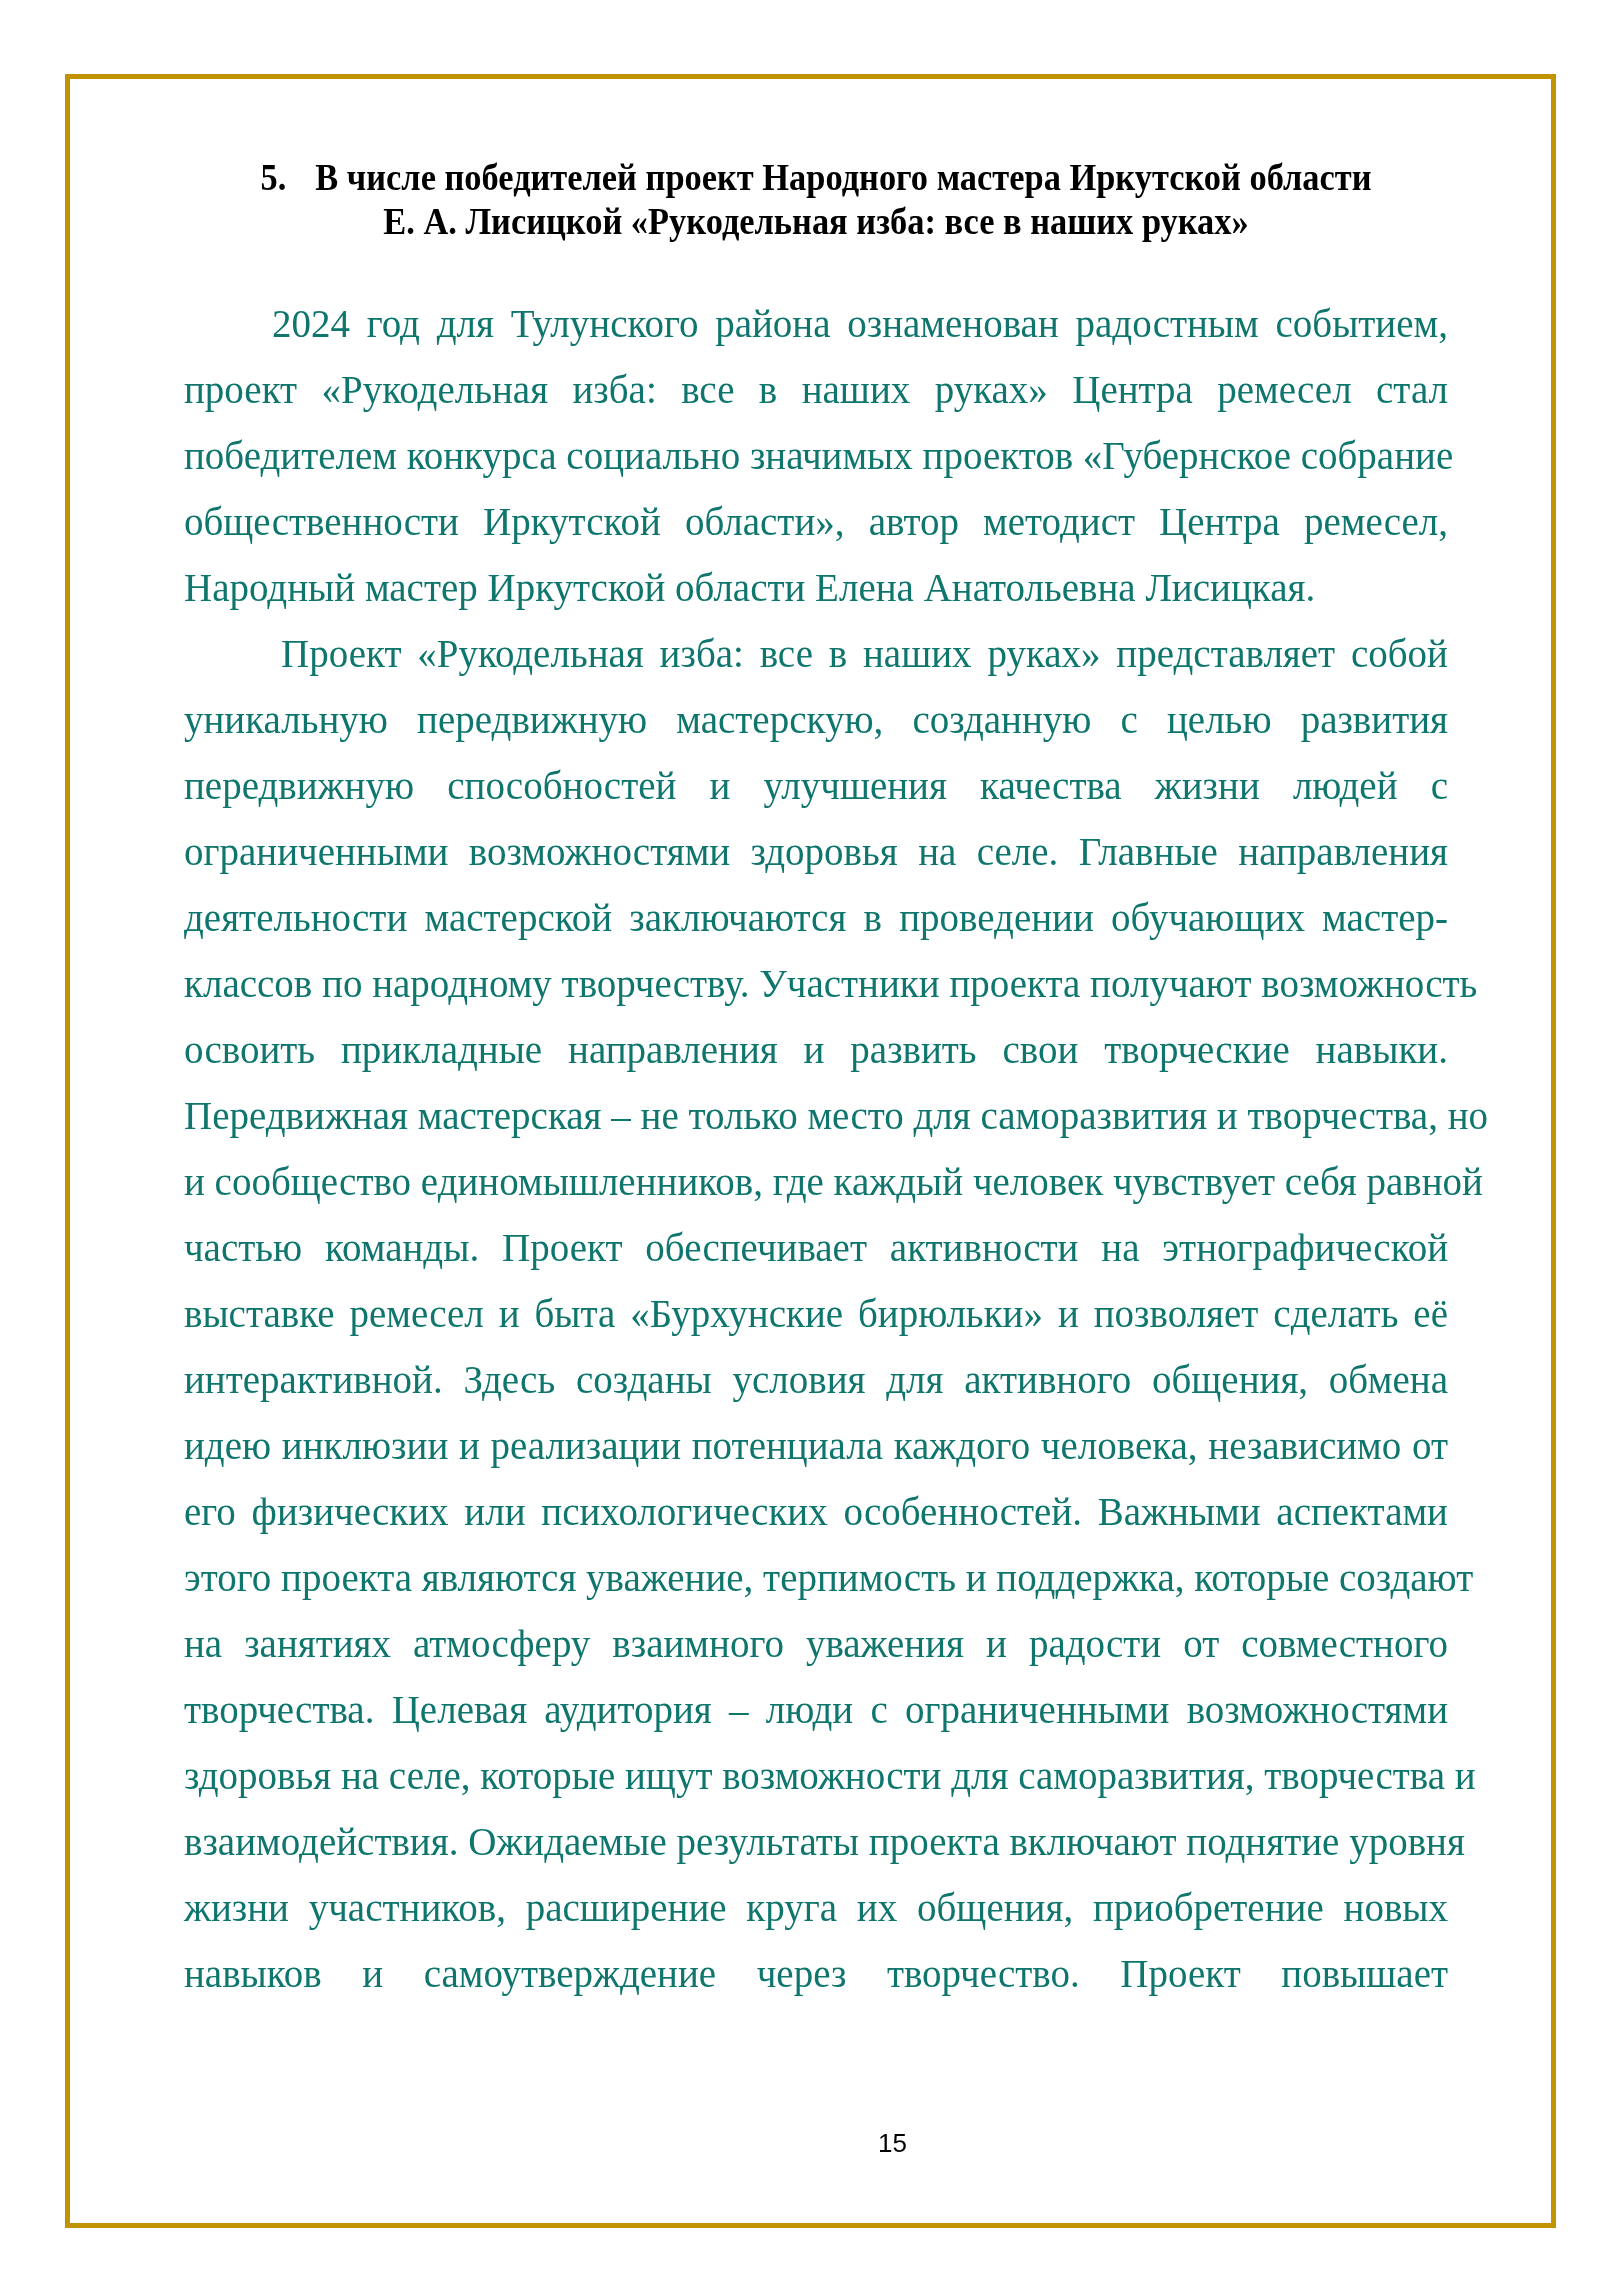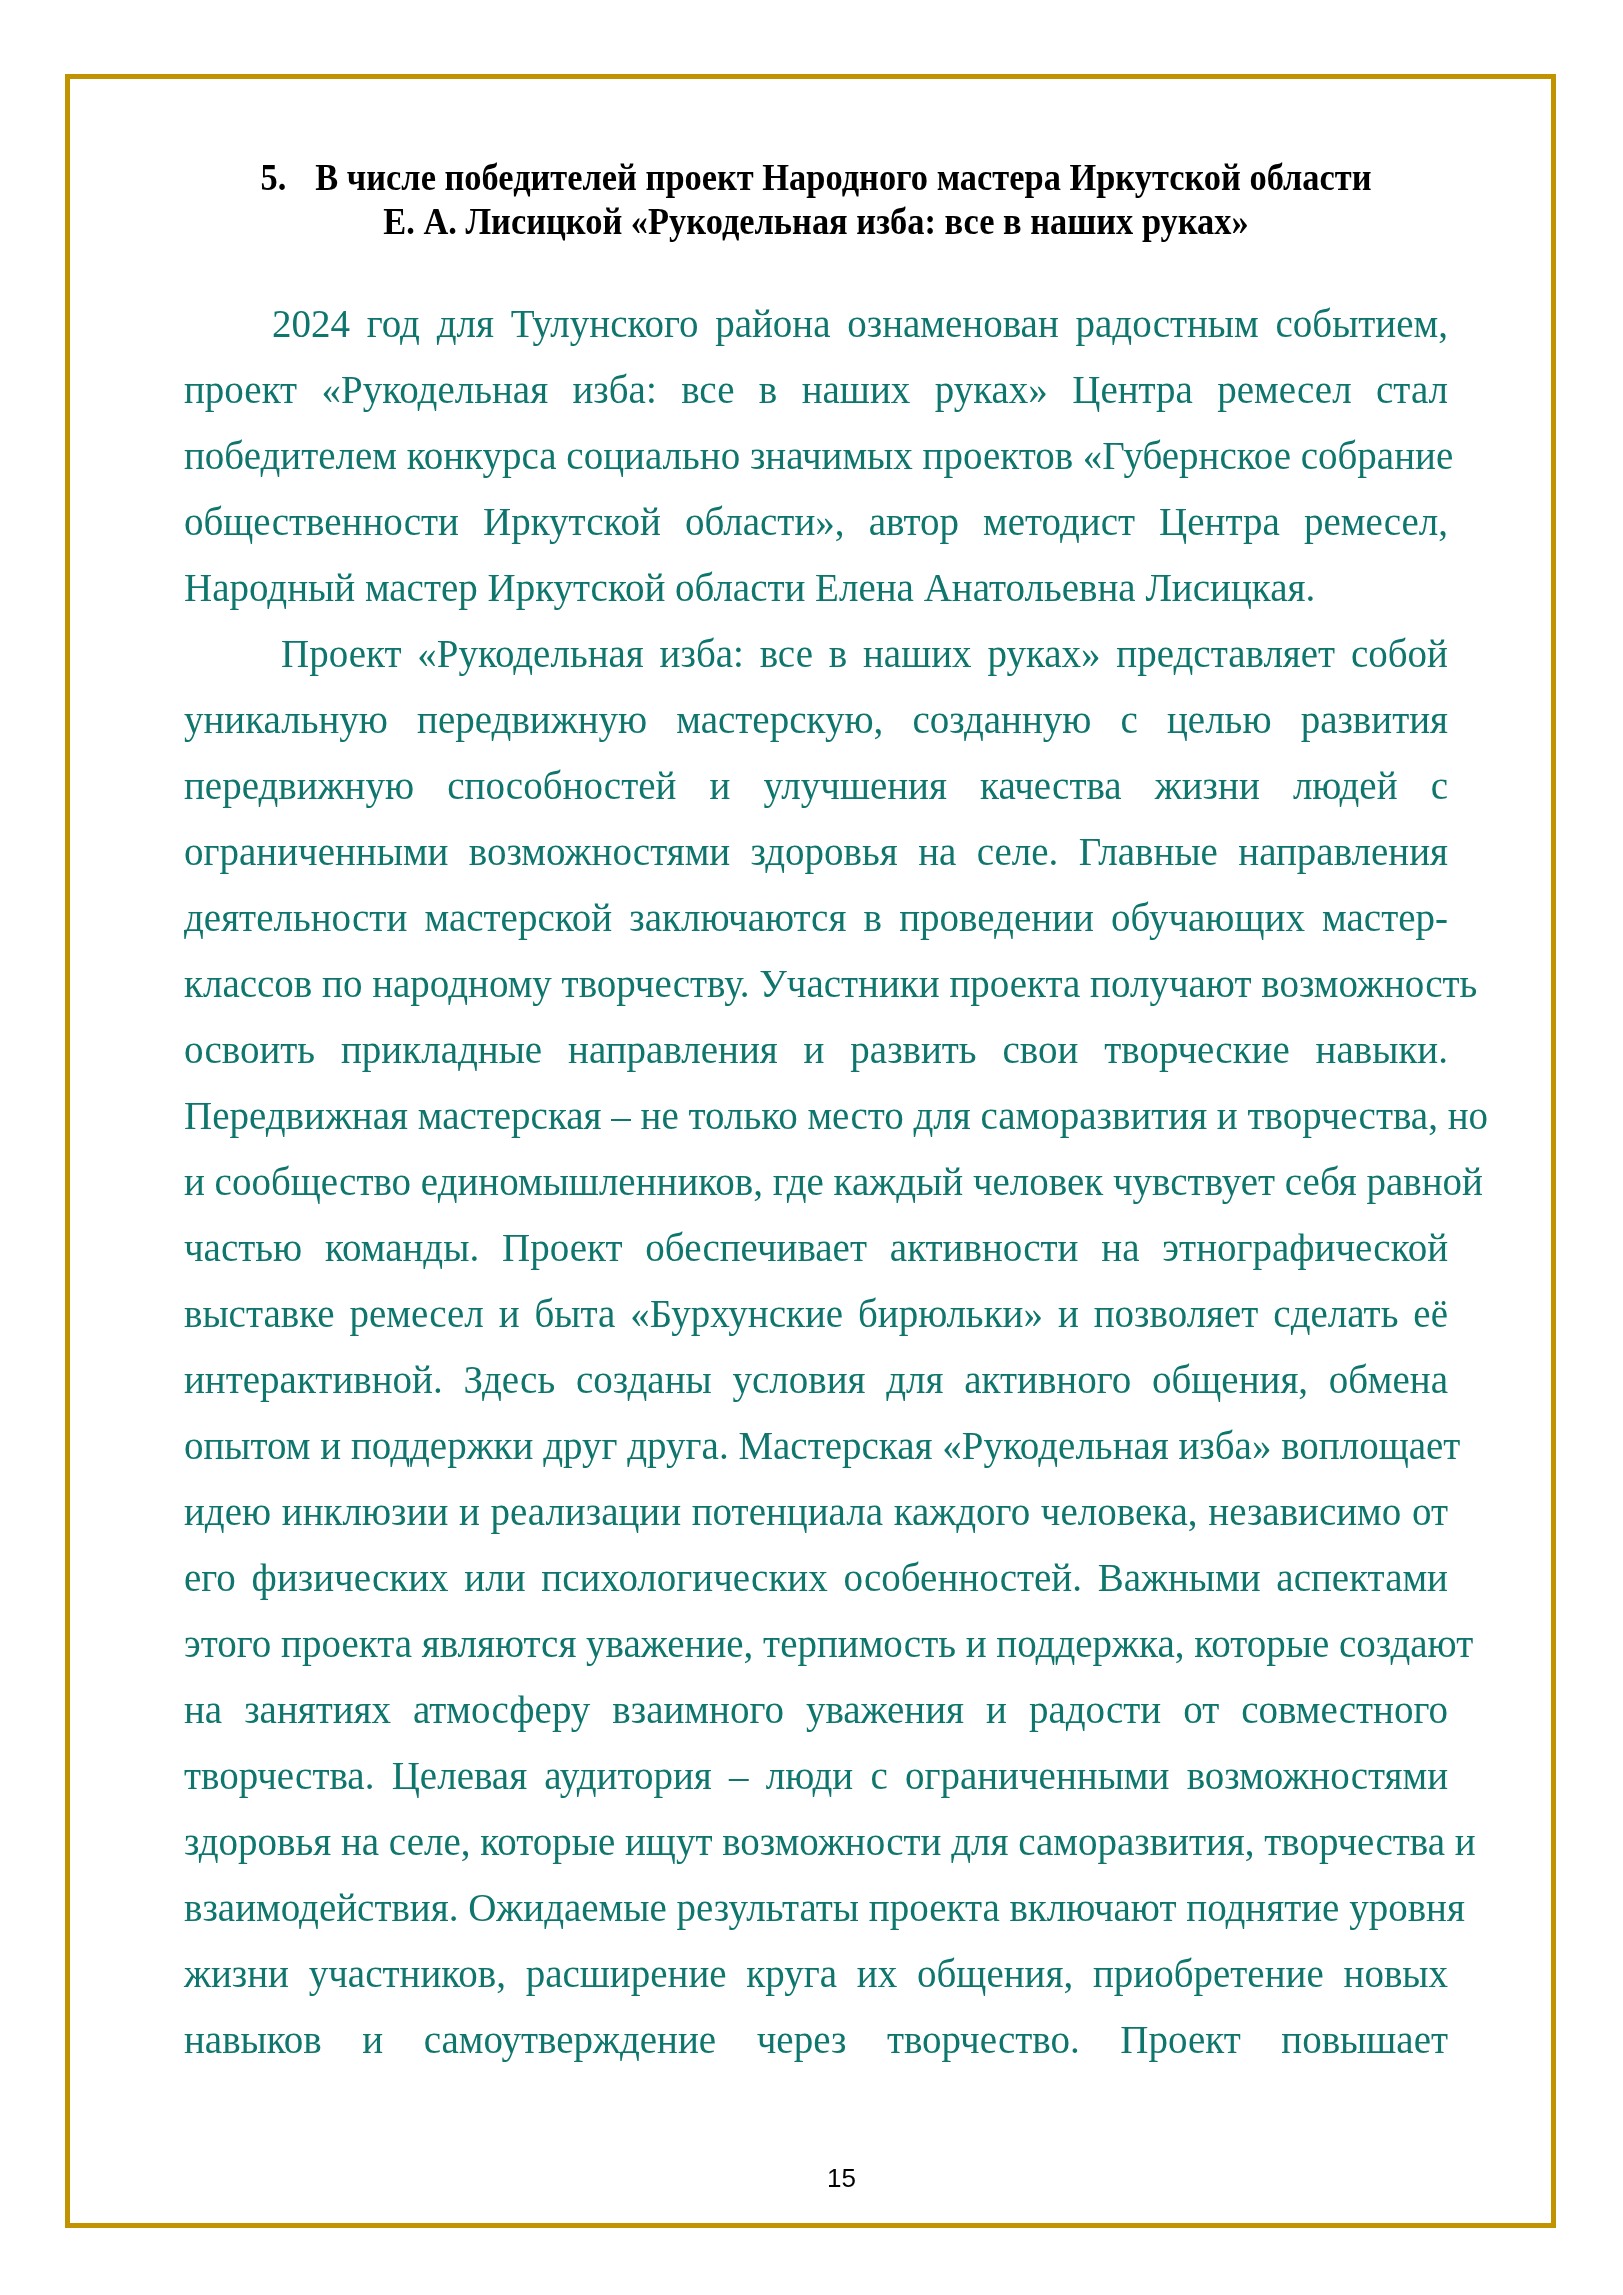--- a/index.html
+++ b/index.html
@@ -25,23 +25,23 @@
   }
   .line {
     display: block; height: 66px; white-space: nowrap; overflow: visible;
     text-align: justify; text-align-last: justify;
   }
   .line.last { text-align: center; text-align-last: left; }
   .line.indent { padding-left: 88px; }
   .line.indent2 { padding-left: 97px; }
   .pagenum {
     position: absolute; left: 776px; width: 131px; top: 2127px;
-    text-align: center;
+    text-align: right;
     font-family: "Liberation Sans", "DejaVu Sans", sans-serif;
-    font-size: 26px; line-height: 33px; color: #000; margin-top: 35px;
+    font-size: 26px; line-height: 33px; color: #000;
   }
 </style>
 </head>
 <body>
 
 <div class="frame" style="border-color: rgb(194, 147, 0);"></div>
 
 <div class="heading">
   <span class="hline"><span class="num">5.</span><span>В числе победителей проект Народного мастера Иркутской области</span></span>
   <span class="hline">Е. А. Лисицкой «Рукодельная изба: все в наших руках»</span>
@@ -61,21 +61,20 @@
     <span class="line">передвижную способностей и улучшения качества жизни людей с</span>
     <span class="line">ограниченными возможностями здоровья на селе. Главные направления</span>
     <span class="line">деятельности мастерской заключаются в проведении обучающих мастер-</span>
     <span class="line">классов по народному творчеству. Участники проекта получают возможность</span>
     <span class="line">освоить прикладные направления и развить свои творческие навыки.</span>
     <span class="line">Передвижная мастерская – не только место для саморазвития и творчества, но</span>
     <span class="line">и сообщество единомышленников, где каждый человек чувствует себя равной</span>
     <span class="line">частью команды. Проект обеспечивает активности на этнографической</span>
     <span class="line">выставке ремесел и быта «Бурхунские бирюльки» и позволяет сделать её</span>
     <span class="line">интерактивной. Здесь созданы условия для активного общения, обмена</span>
-    <span class="line">опытом и поддержки друг друга. Мастерская «Рукодельная изба» воплощает</span>
     <span class="line">идею инклюзии и реализации потенциала каждого человека, независимо от</span>
     <span class="line">его физических или психологических особенностей. Важными аспектами</span>
     <span class="line">этого проекта являются уважение, терпимость и поддержка, которые создают</span>
     <span class="line">на занятиях атмосферу взаимного уважения и радости от совместного</span>
     <span class="line">творчества. Целевая аудитория – люди с ограниченными возможностями</span>
     <span class="line">здоровья на селе, которые ищут возможности для саморазвития, творчества и</span>
     <span class="line">взаимодействия. Ожидаемые результаты проекта включают поднятие уровня</span>
     <span class="line">жизни участников, расширение круга их общения, приобретение новых</span>
     <span class="line">навыков и самоутверждение через творчество. Проект повышает</span>
   </div>

